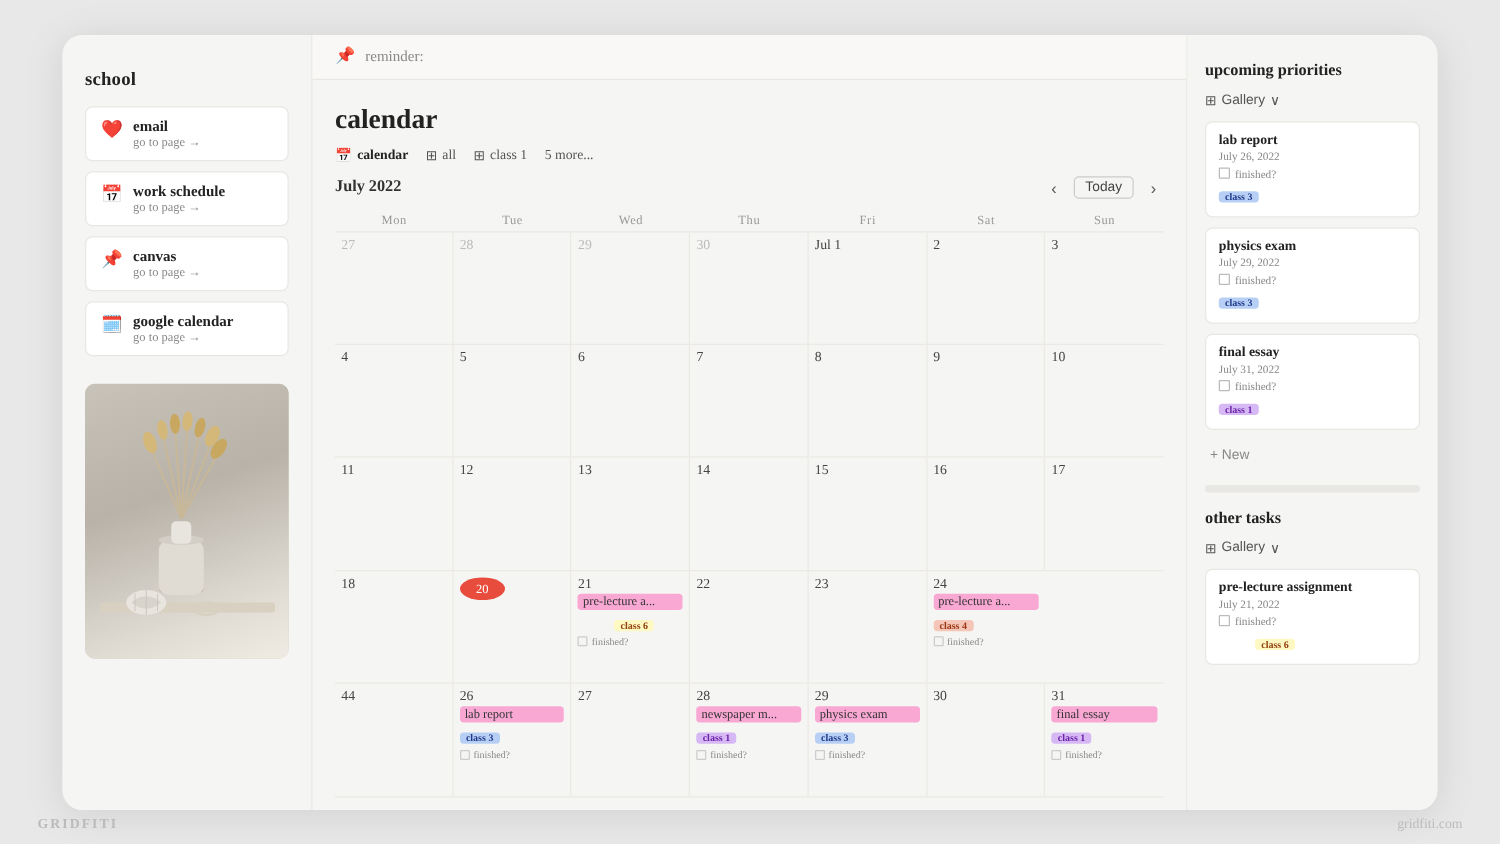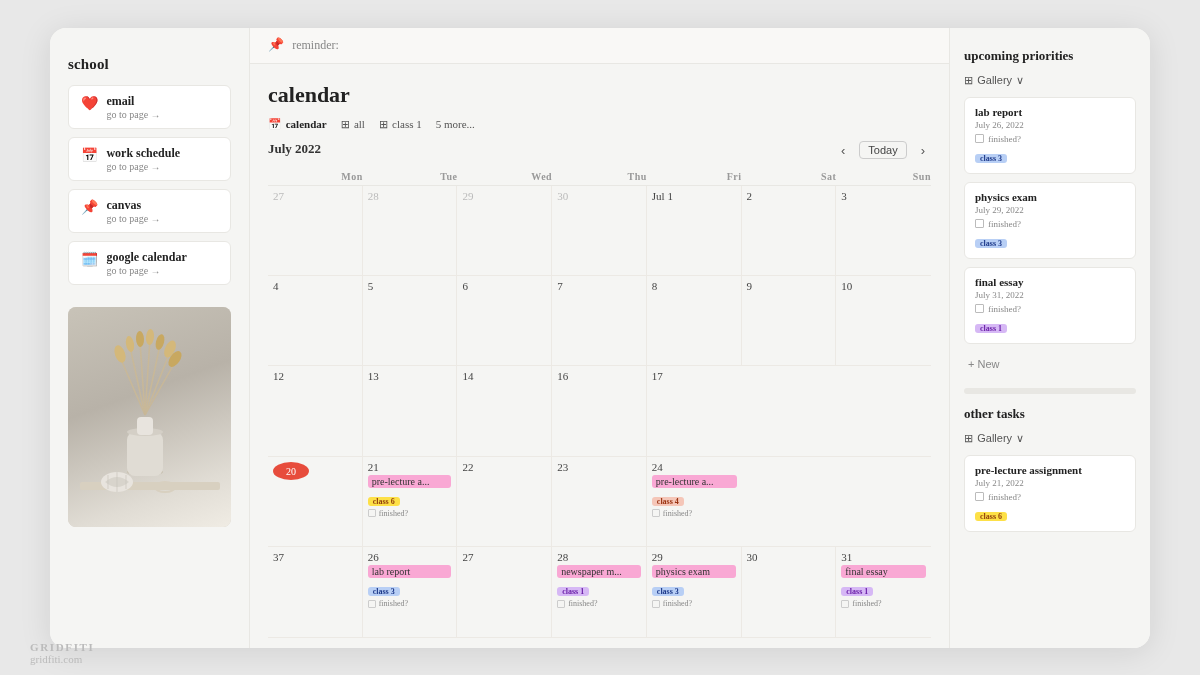--- a/index.html
+++ b/index.html
@@ -154,25 +154,25 @@
       display: flex;
       flex-direction: column;
       min-height: 0;
     }
     .cal-header-row {
       display: grid;
       grid-template-columns: repeat(7, 1fr);
       border-bottom: 1px solid #e8e7e3;
     }
     .cal-header-cell {
-      text-align: right;
+      text-align: center;
       font-size: 10px;
       color: #999;
       padding: 3px 0;
-      font-weight: 700;
+      font-weight: 400;
       letter-spacing: 0.05em;
     }
     .cal-body {
       display: flex;
       flex-direction: column;
       flex: 1;
     }
     .cal-week {
       display: grid;
       grid-template-columns: repeat(7, 1fr);
@@ -220,21 +220,21 @@
       display: inline-block;
       border-radius: 3px;
       padding: 0px 5px;
       font-size: 8px;
       font-weight: 600;
       margin-top: 1px;
     }
     .tag-class1 { background: #d6b8f5; color: #6b21a8; }
     .tag-class3 { background: #b8cff5; color: #1e3a8a; font-family: Liberation Serif, serif; }
     .tag-class4 { background: #f5c6b8; color: #9a3412; }
-    .tag-class6 { background: #fde047; color: #92400e; }
+    .tag-class6 { background: #fef9c3; color: #92400e; margin-left: 29px; }
     .cal-checkbox {
       display: flex;
       align-items: center;
       gap: 3px;
       font-size: 8px;
       color: #888;
       margin-top: 1px;
     }
     .cal-checkbox-box {
       width: 8px; height: 8px;
@@ -336,21 +336,20 @@
       position: relative;
       padding: 20px;
     }
     .outer-footer {
       position: absolute;
       bottom: 10px;
       left: 30px;
       right: 30px;
       display: flex;
       justify-content: space-between;
-      flex-direction: column;
     }
   </style>
 </head>
 <body>
 
 <div class="page-wrapper">
   <div class="app-container">
 
     <div class="sidebar">
       <div class="sidebar-title">school</div>
@@ -520,37 +519,46 @@
               <div class="cal-cell">
                   <span class="cal-day-num current-month">9</span>
                 </div>
               <div class="cal-cell">
                   <span class="cal-day-num current-month">10</span>
                 </div>
             </div>
 
             <div class="cal-week">
               <div class="cal-cell">
+                  <span class="cal-day-num current-month">11</span>
+                </div>
+              <div class="cal-cell">
                   <span class="cal-day-num current-month">12</span>
                 </div>
               <div class="cal-cell">
                   <span class="cal-day-num current-month">13</span>
                 </div>
               <div class="cal-cell">
                   <span class="cal-day-num current-month">14</span>
                 </div>
               <div class="cal-cell">
+                  <span class="cal-day-num current-month">15</span>
+                </div>
+              <div class="cal-cell">
                   <span class="cal-day-num current-month">16</span>
                 </div>
               <div class="cal-cell">
                   <span class="cal-day-num current-month">17</span>
                 </div>
             </div>
 
             <div class="cal-week">
+              <div class="cal-cell">
+                  <span class="cal-day-num current-month">18</span>
+                </div>
               <div class="cal-cell"><span class="cal-day-num today-circle">20</span></div>
               <div class="cal-cell">
                 <span class="cal-day-num current-month">21</span>
                 <div class="cal-event">pre-lecture a...</div>
                 <span class="cal-event-tag tag-class6">class 6</span>
                 <div class="cal-checkbox"><span class="cal-checkbox-box"></span> finished?</div>
               </div>
               <div class="cal-cell">
                   <span class="cal-day-num current-month">22</span>
                 </div>
@@ -560,21 +568,21 @@
               <div class="cal-cell">
                 <span class="cal-day-num current-month">24</span>
                 <div class="cal-event">pre-lecture a...</div>
                 <span class="cal-event-tag tag-class4">class 4</span>
                 <div class="cal-checkbox"><span class="cal-checkbox-box"></span> finished?</div>
               </div>
             </div>
 
             <div class="cal-week">
               <div class="cal-cell">
-                  <span class="cal-day-num current-month">37</span>
+                  <span class="cal-day-num current-month">44</span>
                 </div>
               <div class="cal-cell">
                 <span class="cal-day-num current-month">26</span>
                 <div class="cal-event">lab report</div>
                 <span class="cal-event-tag tag-class3">class 3</span>
                 <div class="cal-checkbox"><span class="cal-checkbox-box"></span> finished?</div>
               </div>
               <div class="cal-cell">
                   <span class="cal-day-num current-month">27</span>
                 </div>

